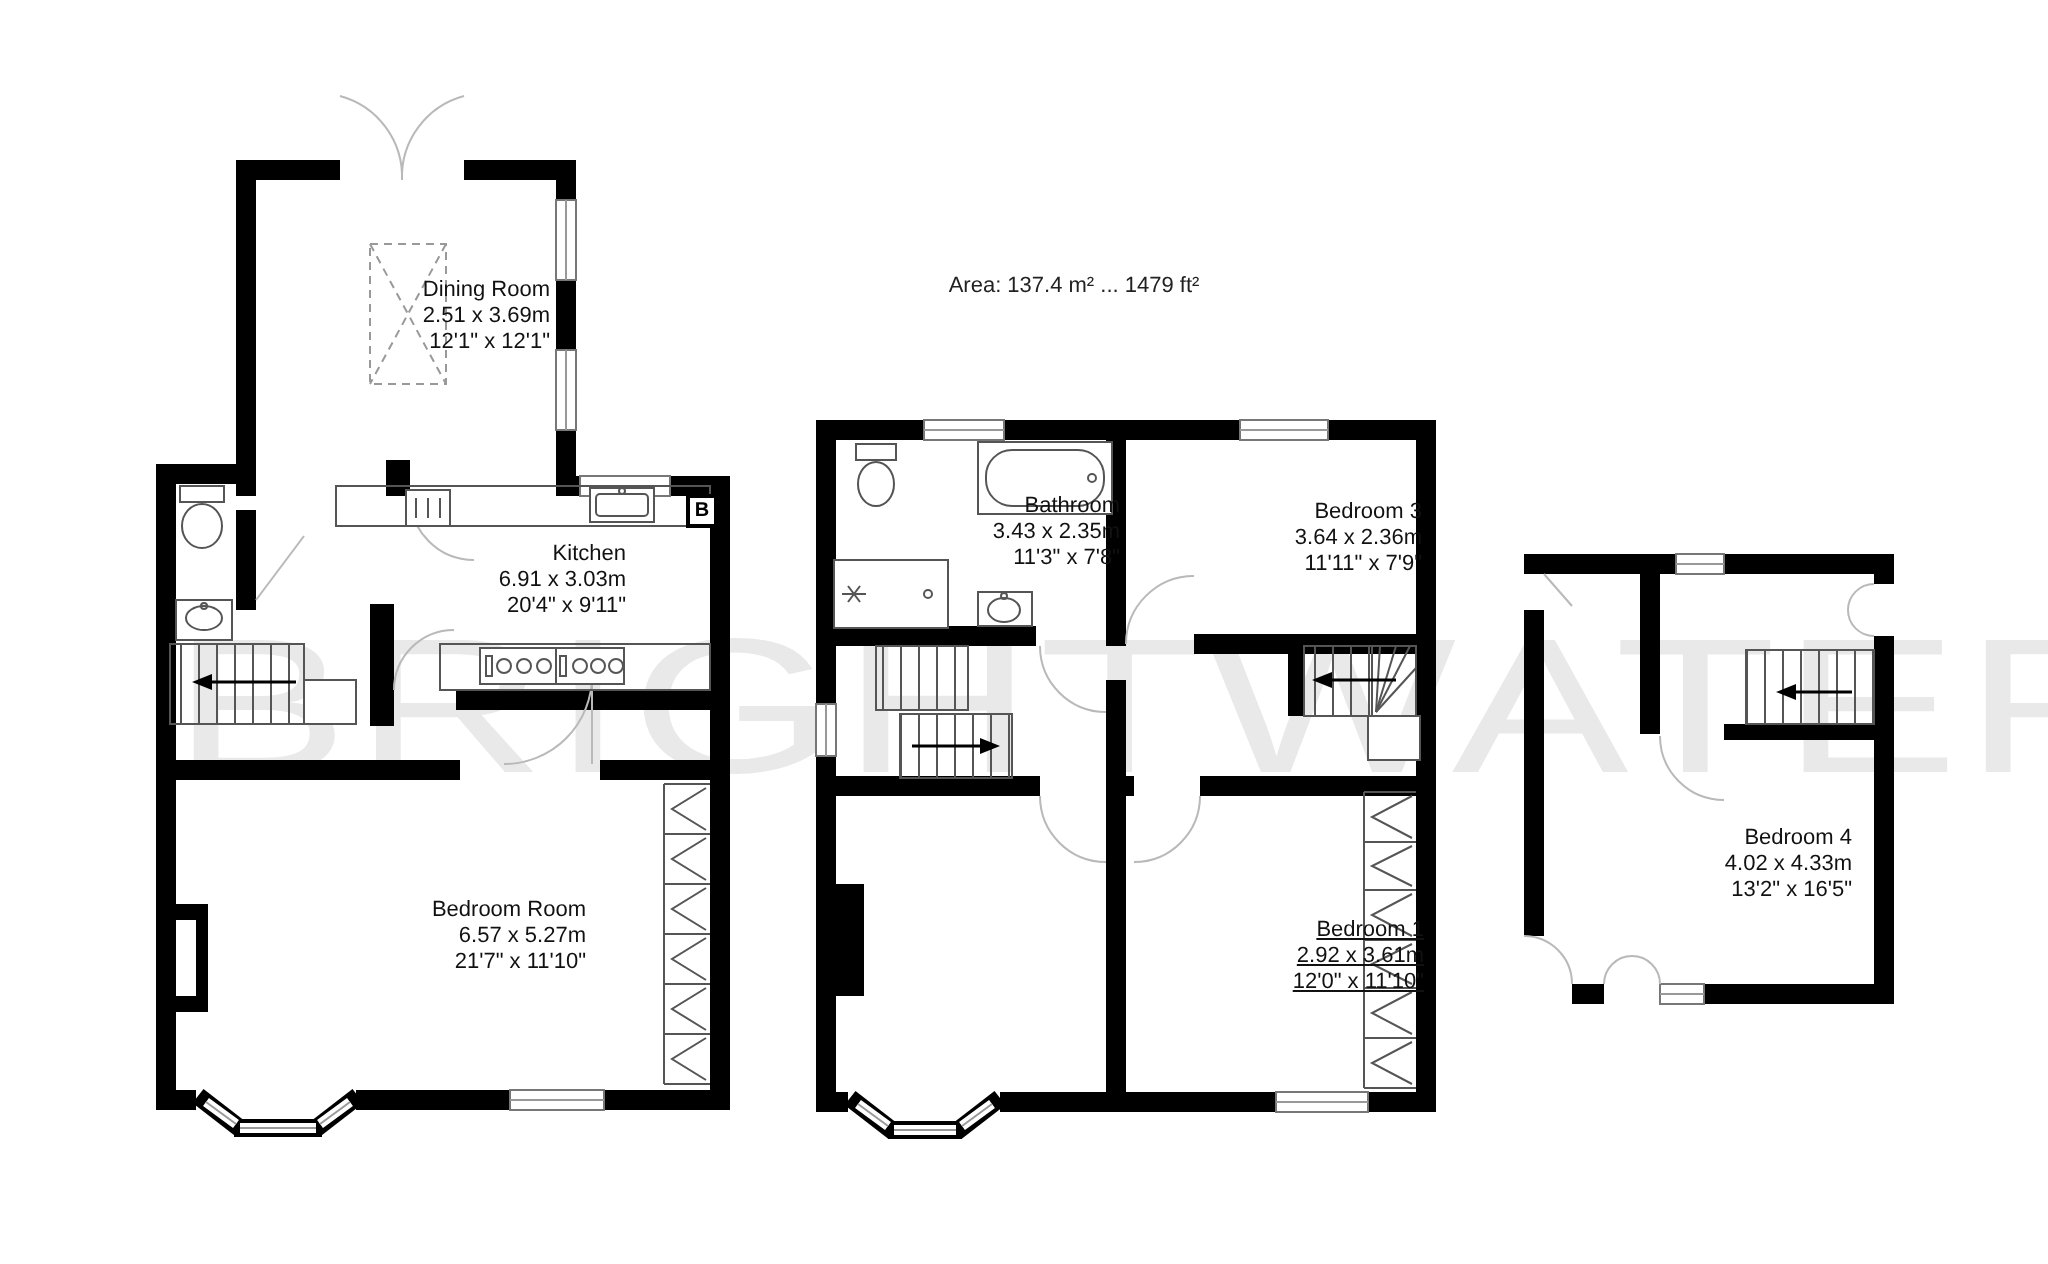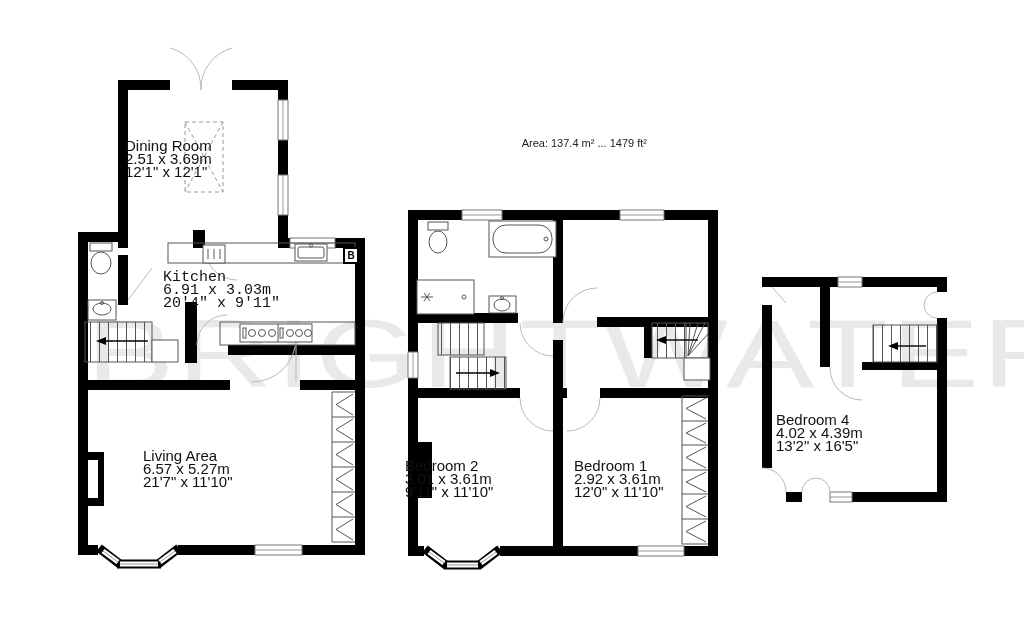--- a/index.html
+++ b/index.html
@@ -12,23 +12,23 @@
   .w{fill:#000;}
   .t{fill:none;stroke:#555;stroke-width:1;}
   .fx{fill:#fff;stroke:#555;stroke-width:1;}
   .wf{fill:#fff;stroke:#777;stroke-width:1;}
   .wl{stroke:#999;stroke-width:1;}
   .arc{fill:none;stroke:#b9b9b9;stroke-width:1;}
   .dash{fill:none;stroke:#999;stroke-width:1;stroke-dasharray:4 3;}
   .ar{stroke:#000;stroke-width:1.4;}
   .ah{fill:#000;stroke:none;}
   .label-layer{position:absolute;left:0;top:0;width:1024px;height:632px;z-index:3;pointer-events:none;}
-  .area-label{position:absolute;left:427px;top:137px;width:220px;text-align:right;
+  .area-label{position:absolute;left:427px;top:137px;width:220px;text-align:center;
               font-size:11px;color:#222;}
-  .room-label{position:absolute;width:150px;text-align:left;font-size:15px;
+  .room-label{position:absolute;width:150px;text-align:right;font-size:11px;
               line-height:13px;color:#111;}
   .room-label div{white-space:nowrap;}
   .boiler-label{position:absolute;left:343px;top:247px;width:12px;height:13px;
                 border:2px solid #000;background:#fff;font-size:10px;font-weight:bold;
                 text-align:center;line-height:13px;color:#000;z-index:3;}
 </style>
 </head>
 <body>
 
 <div class="canvas">
@@ -323,47 +323,52 @@
 
   <div class="label-layer">
     <div class="area-label">Area: 137.4 m² ... 1479 ft²</div>
 
     <div class="room-label" style="left:125px;top:139px;">
       <div>Dining Room</div>
       <div>2.51 x 3.69m</div>
       <div>12'1" x 12'1"</div>
     </div>
 
-    <div class="room-label" style="left:163px;top:271px;font-family:Liberation Mono, monospace;">
+    <div class="room-label" style="left:163px;top:271px;">
       <div>Kitchen</div>
       <div>6.91 x 3.03m</div>
       <div>20'4" x 9'11"</div>
     </div>
 
     <div class="room-label" style="left:143px;top:449px;">
-      <div>Living Area</div>
+      <div>Bedroom Room</div>
       <div>6.57 x 5.27m</div>
       <div>21'7" x 11'10"</div>
     </div>
 
-
-
-    <div class="room-label" style="left:405px;top:459px;">
-      <div>Bedroom 2</div>
-      <div>3.01 x 3.61m</div>
-      <div>9'11" x 11'10"</div>
-    </div>
-
-    <div class="room-label" style="left:574px;top:459px;">
+    <div class="room-label" style="left:410px;top:247px;">
+      <div>Bathroom</div>
+      <div>3.43 x 2.35m</div>
+      <div>11'3" x 7'8"</div>
+    </div>
+
+    <div class="room-label" style="left:561px;top:250px;">
+      <div>Bedroom 3</div>
+      <div>3.64 x 2.36m</div>
+      <div>11'11" x 7'9"</div>
+    </div>
+
+
+    <div class="room-label" style="left:562px;top:459px;text-decoration:underline;">
       <div>Bedroom 1</div>
       <div>2.92 x 3.61m</div>
       <div>12'0" x 11'10"</div>
     </div>
 
     <div class="room-label" style="left:776px;top:413px;">
       <div>Bedroom 4</div>
-      <div>4.02 x 4.39m</div>
+      <div>4.02 x 4.33m</div>
       <div>13'2" x 16'5"</div>
     </div>
   </div>
 
   <div class="boiler-label">B</div>
 </div>
 
 </body></html>

